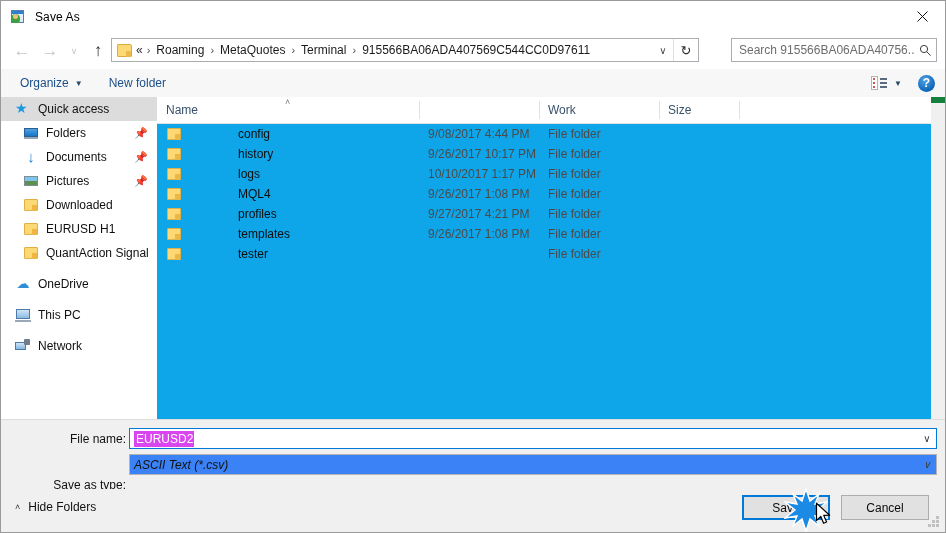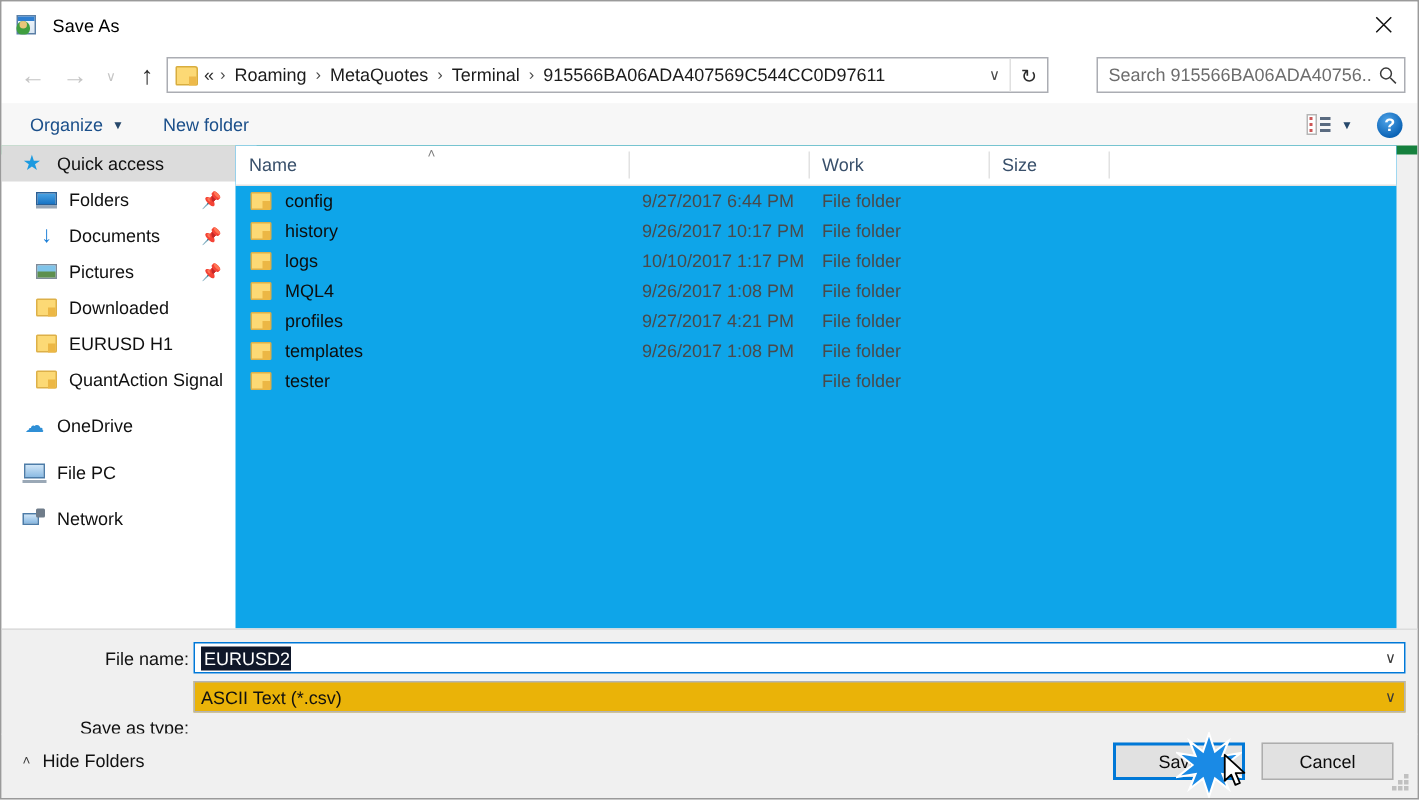--- a/index.html
+++ b/index.html
@@ -429,20 +429,21 @@
     position: relative;
     font-size: 12px;
     color: #0d0d0d;
   }
   .frow .c-name {
     position: absolute;
     left: 9px; top: 0;
     height: 20px;
     display: flex;
     align-items: center;
+    gap: 48px;
   }
   .frow .fico {
     width: 16px; height: 16px;
     position: relative;
     margin-right: 8px;
     flex: none;
   }
   .frow .c-date {
     position: absolute;
     left: 271px; top: 0;
@@ -491,30 +492,31 @@
     display: flex;
     align-items: center;
   }
   .combo-filename {
     top: 8px;
     background: #ffffff;
     border: 1px solid #0078d7;
   }
   .combo-savetype {
     top: 34px;
-    background: #eab308;
+    background: #3b82f6;
     border: 1px solid #b4b4b4;
+    font-style: italic;
   }
   .combo-text {
     margin-left: 4px;
     font-size: 12px;
     color: #111;
   }
   .combo-text.selected-text {
-    background: #0f172a;
+    background: #d946ef;
     color: #ffffff;
     padding: 1px 1px 1px 2px;
     text-align: right;
   }
   .combo-caret {
     position: absolute;
     right: 0; top: 0;
     width: 18px; height: 19px;
     display: flex; align-items: center; justify-content: center;
     color: #3a3a3a;
@@ -716,21 +718,21 @@
         <div class="sb-gap"></div>
         <div class="sb-item root">
           <span class="sb-icon">
             <span class="ic-cloud">☁</span>
           </span>
           <span class="sb-label">OneDrive</span>
         </div>
         <div class="sb-gap"></div>
         <div class="sb-item root">
           <span class="sb-icon"><span class="ic-pc"><span class="pc-scr"></span><span class="pc-base"></span></span></span>
-          <span class="sb-label">File PC</span>
+          <span class="sb-label">This PC</span>
         </div>
         <div class="sb-gap"></div>
         <div class="sb-item root">
           <span class="sb-icon"><span class="ic-net"><span class="n-scr"></span><span class="n-plug"></span></span></span>
           <span class="sb-label">Network</span>
         </div>
       </div>
   </div>
 
   <div class="filepane">
@@ -749,21 +751,21 @@
         <span>Size</span>
       </div>
       <div class="col-div" style="left:582px;"></div>
     </div>
     <div class="rows" id="file-rows">
         <div class="frow">
           <span class="c-name">
             <span class="fico"><span class="ic-folder"><span class="fb"></span><span class="ft"></span></span></span>
             <span>config</span>
           </span>
-          <span class="c-date">9/27/2017 6:44 PM</span>
+          <span class="c-date">9/08/2017 4:44 PM</span>
           <span class="c-type">File folder</span>
           <span class="c-size"></span>
         </div>
         <div class="frow">
           <span class="c-name">
             <span class="fico"><span class="ic-folder"><span class="fb"></span><span class="ft"></span></span></span>
             <span>history</span>
           </span>
           <span class="c-date">9/26/2017 10:17 PM</span>
           <span class="c-type">File folder</span>

